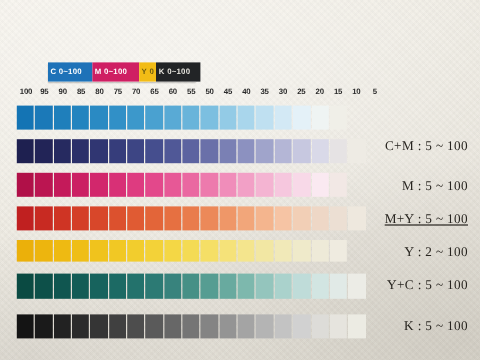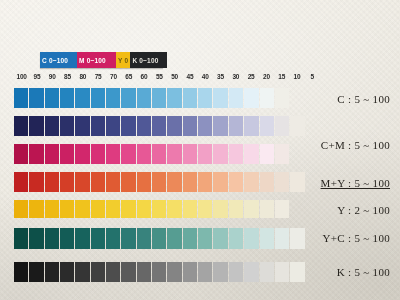--- a/index.html
+++ b/index.html
@@ -71,21 +71,21 @@
   .row.r6{top:262px;height:20px;}
 
   
   .rlabel{
     position:absolute;right:10px;width:150px;text-align:right;
     font-family:"Liberation Serif",serif;
     font-size:11px;color:#27241f;letter-spacing:.3px;
     white-space:nowrap;z-index:3;
   }
   .rl0{top:93px;}
-  .rl1{top:139px;}
+  .rl1{top:116px;}
   .rl2{top:149px;}
   .rl3{top:177px;text-decoration:underline;}
   .rl4{top:204px;}
   .rl5{top:232px;}
   .rl6{top:266px;}
 </style>
 </head>
 <body>
 
 <div id="sheet">
@@ -280,20 +280,20 @@
       <div class="sw" style="background: rgb(164, 164, 164);"></div>
       <div class="sw" style="background: rgb(180, 180, 180);"></div>
       <div class="sw" style="background: rgb(195, 195, 195);"></div>
       <div class="sw" style="background: rgb(209, 209, 209);"></div>
       <div class="sw" style="background: rgb(221, 220, 216);"></div>
       <div class="sw" style="background: rgb(230, 228, 222);"></div>
       <div class="sw" style="background: rgb(236, 235, 227);"></div>
       <div class="sw" style="background: transparent;"></div>
     </div>
 
-  <div class="rlabel rl0">C : 5 ~ 100</div>
   <div class="rlabel rl1">C+M : 5 ~ 100</div>
+  <div class="rlabel rl2">M : 5 ~ 100</div>
   <div class="rlabel rl3">M+Y : 5 ~ 100</div>
   <div class="rlabel rl4">Y : 2 ~ 100</div>
   <div class="rlabel rl5">Y+C : 5 ~ 100</div>
   <div class="rlabel rl6">K : 5 ~ 100</div>
 
 </div>
 
 </body></html>

